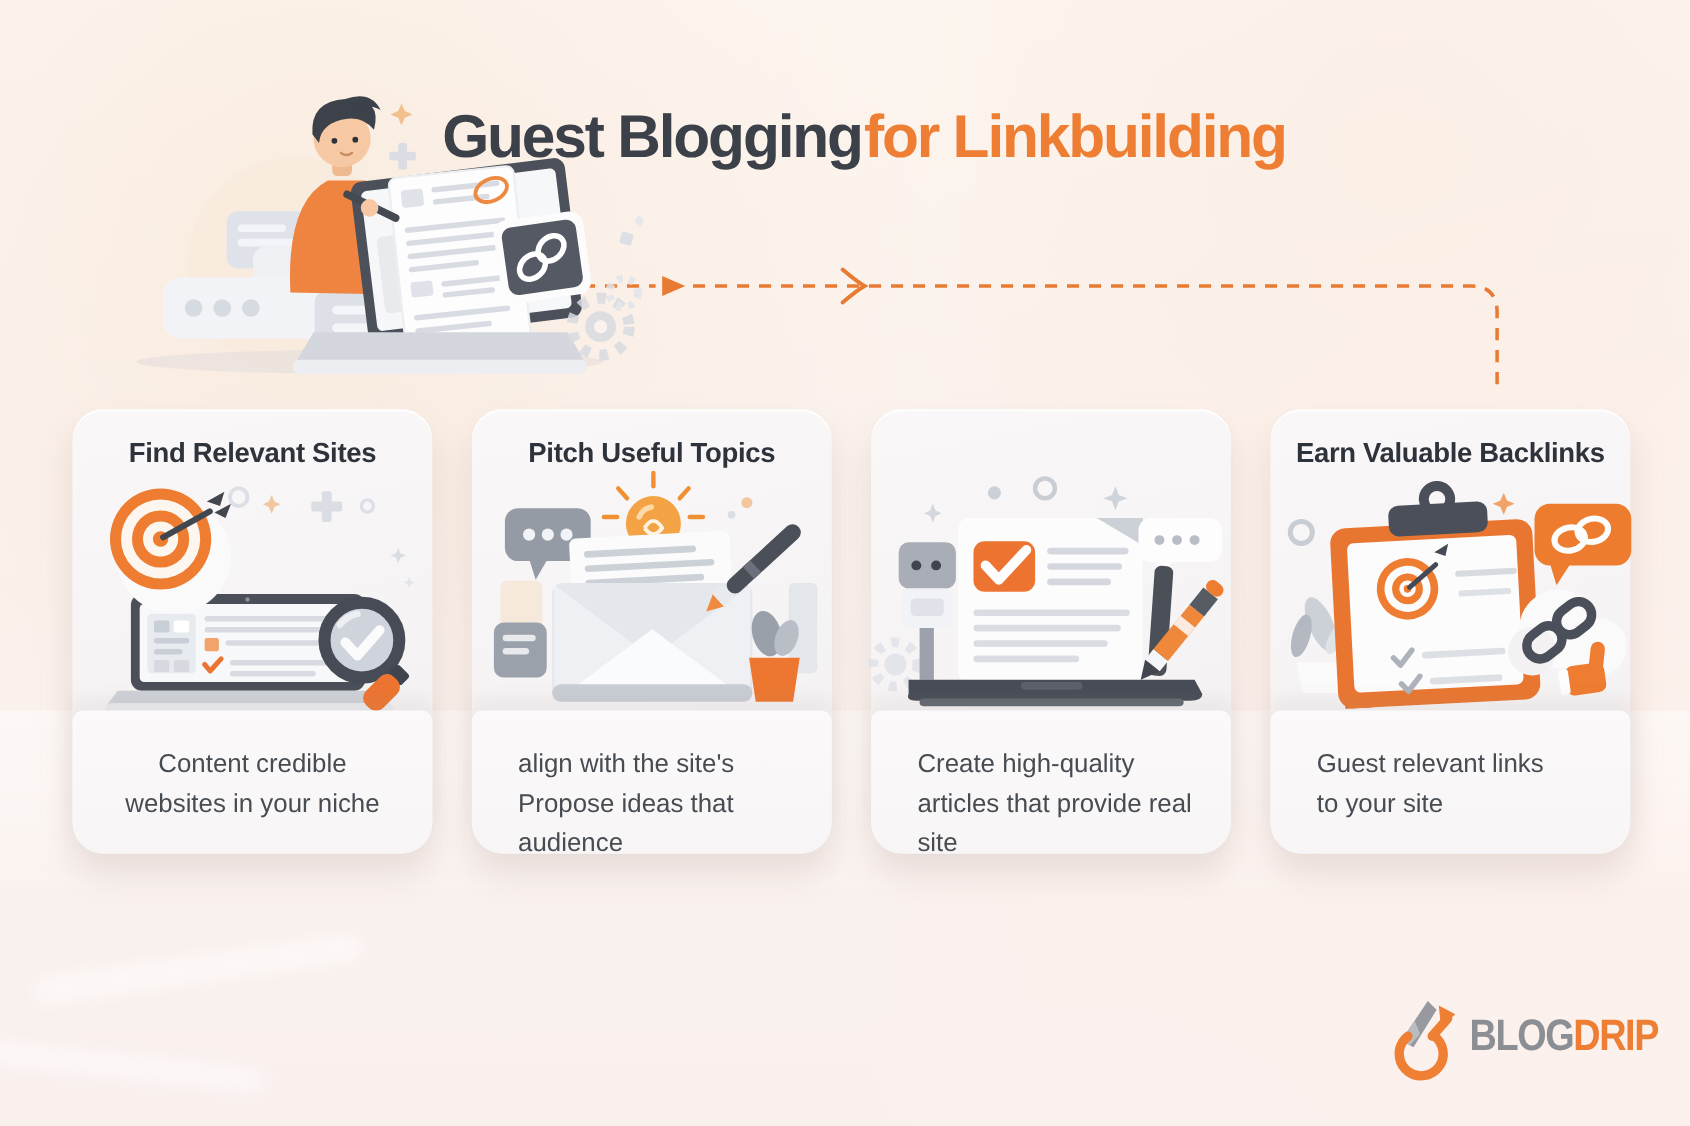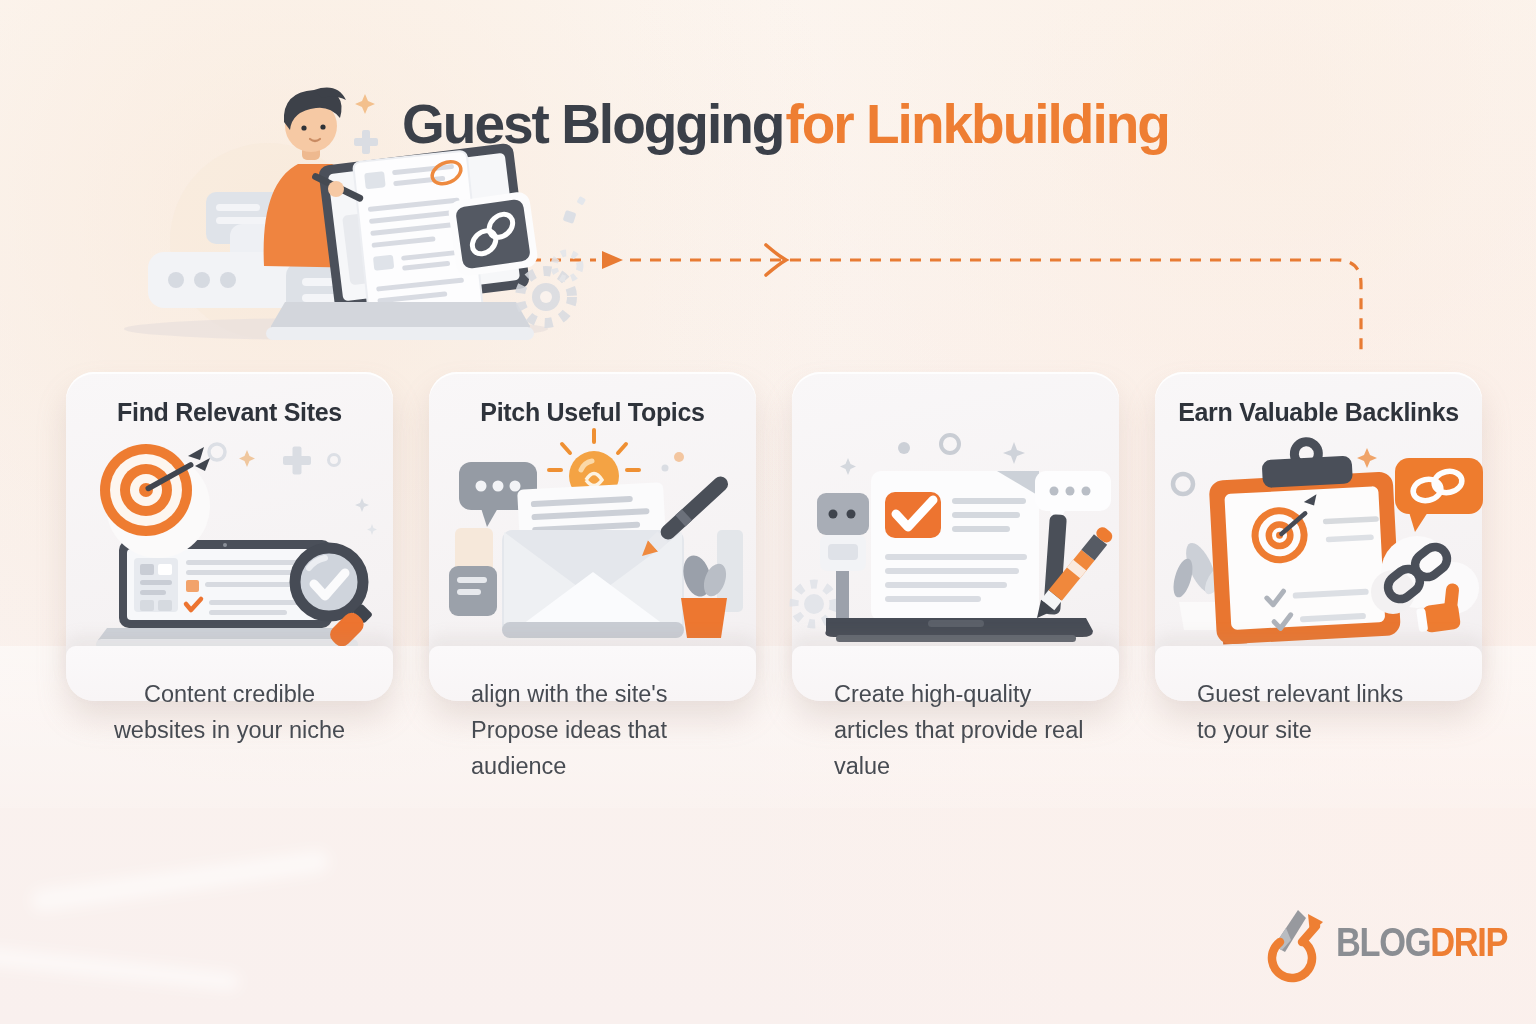--- a/index.html
+++ b/index.html
@@ -13,21 +13,21 @@
       linear-gradient(180deg,#fcf6f1 0%,#faf2ee 55%,#f9f0ee 100%);
   }
   .streak{position:absolute;background:rgba(255,255,255,.55);filter:blur(7px);border-radius:20px;}
   .seam-band{position:absolute;left:0;top:646px;width:1536px;height:162px;
     background:linear-gradient(180deg,rgba(255,255,255,.5),rgba(255,255,255,.12));}
   .title{position:absolute;left:402px;top:92px;font-size:55px;font-weight:800;
     letter-spacing:-2px;white-space:nowrap;color:#3b4049;}
   .title .accent{color:#ee7e33;margin-left:2px;}
   .flow-arrow{position:absolute;left:0;top:0;width:1536px;height:1024px;pointer-events:none;}
   .cards{position:absolute;left:66px;top:372px;display:flex;gap:36px;z-index:2;}
-  .card{position:relative;width:327px;height:329px;border-radius:28px;
+  .card{position:relative;width:327px;height:404px;border-radius:28px;
     background:linear-gradient(168deg,#f9f7f8 0%,#f5f2f3 70%,#f2eef0 100%);
     box-shadow:0 18px 30px rgba(168,142,131,.22), inset 0 2px 0 rgba(255,255,255,.85);}
   .card-head{margin:26px 6px 0;text-align:center;font-size:25px;font-weight:700;
     color:#2e333b;letter-spacing:-.3px;position:relative;z-index:3;}
   .card-art{position:absolute;left:0;top:0;width:327px;height:276px;overflow:visible;z-index:1;}
   .card-panel{position:absolute;left:0;right:0;top:274px;bottom:0;z-index:2;
     background:linear-gradient(180deg,#fbf9fa,#f8f5f6);
     border-radius:10px 10px 28px 28px;
     box-shadow:0 -10px 16px rgba(167,148,142,.12);
     padding:30px 26px 0 42px;color:#474b52;font-size:23.5px;}
@@ -328,21 +328,21 @@
         </g>
         <g>
           <path d="M34 246 L294 246 L301 259 Q301 265 290 265 L42 265 Q31 265 34 259 Z" fill="#474c56"></path>
           <rect x="136" y="248" width="56" height="7" rx="3.5" fill="#5b6069"></rect>
           <rect x="44" y="263" width="240" height="7" rx="3.5" fill="#61666f"></rect>
         </g>
       </svg>
       <div class="card-panel">
         <div class="bline">Create high-quality</div>
         <div class="bline">articles that provide real</div>
-        <div class="bline">value</div>
+        <div class="bline">site</div>
       </div>
     </section>
 
     <section class="card">
       <h3 class="card-head">Earn Valuable Backlinks</h3>
       <svg class="card-art" viewBox="0 0 327 276">
         <circle cx="28" cy="112" r="10" stroke="#c8ccd3" stroke-width="4.5" fill="none"></circle>
         <path d="M212 76 L215 83 L222 86 L215 89 L212 96 L209 89 L202 86 L209 83 Z" fill="#f0a469"></path>
         <g>
           <ellipse cx="46" cy="196" rx="11" ry="27" fill="#ccd0d7" transform="rotate(-24 46 196)"></ellipse>

